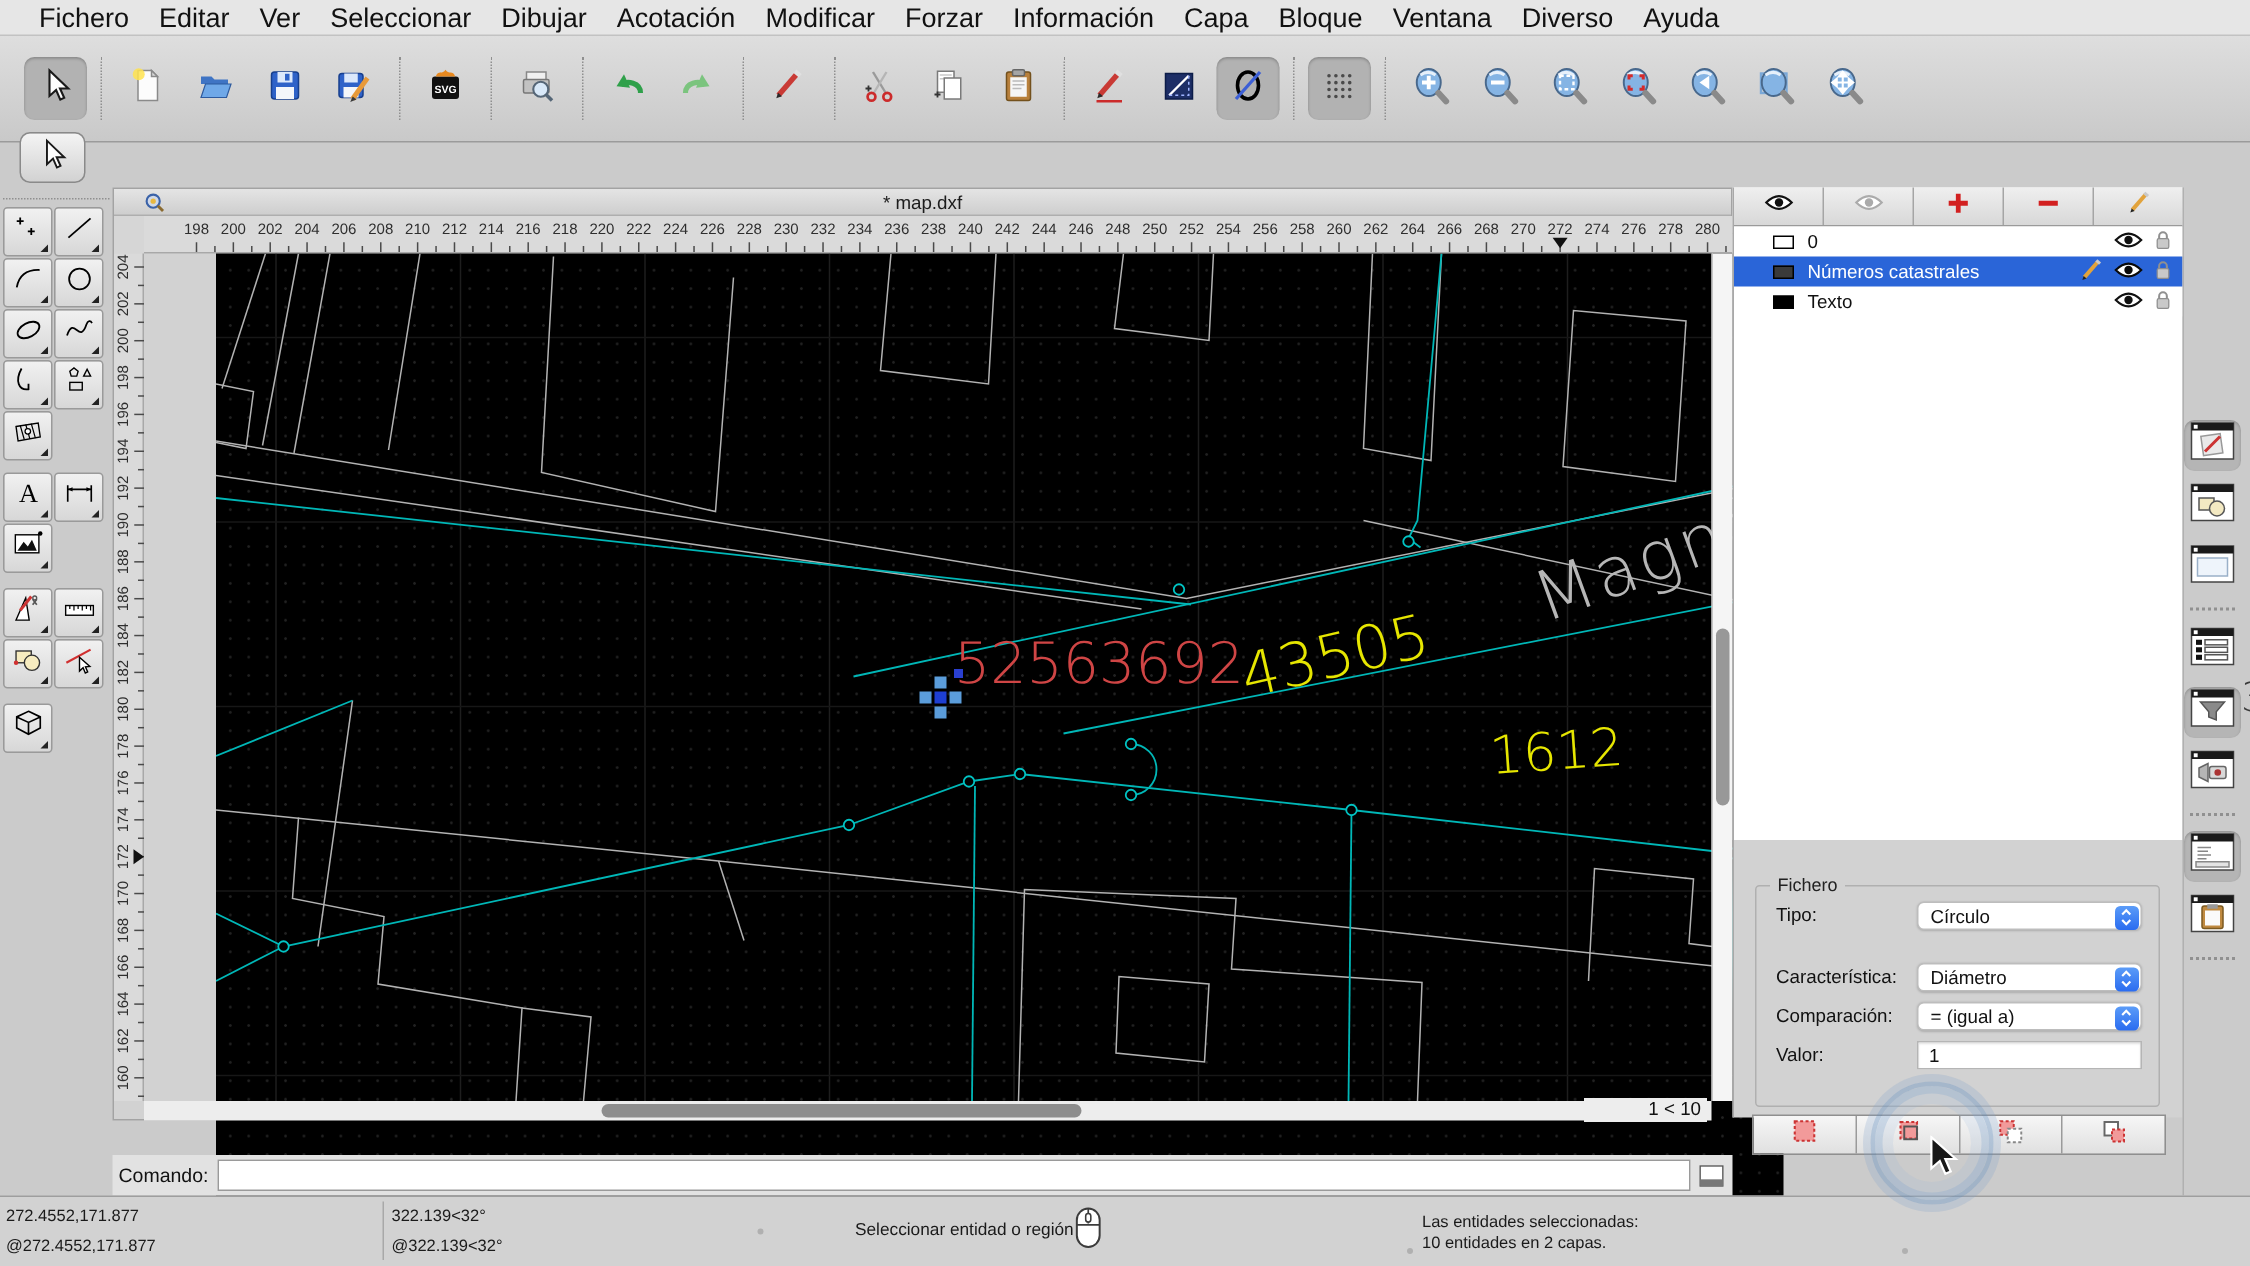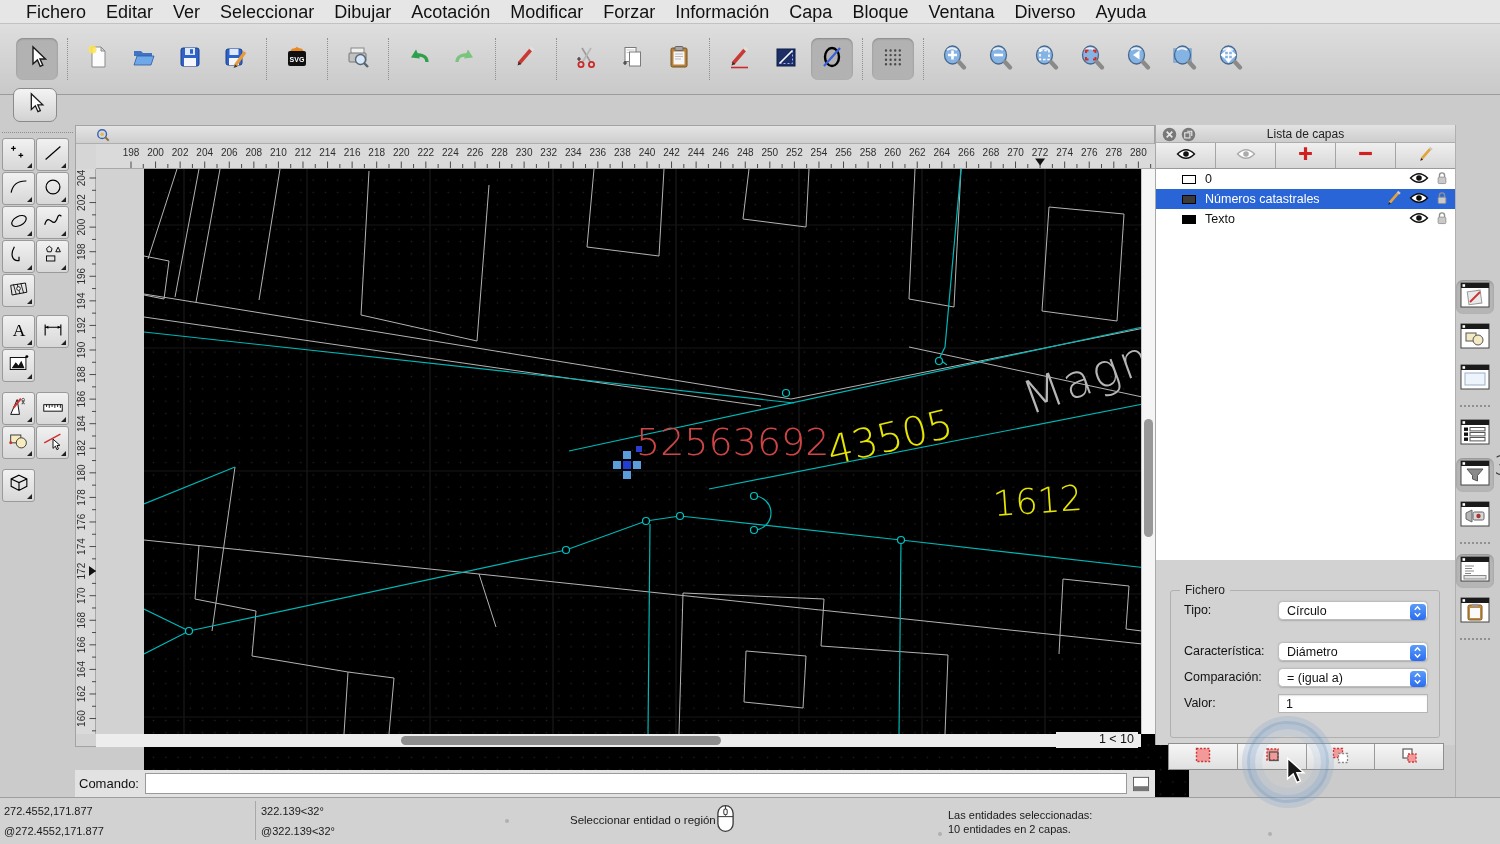--- a/index.html
+++ b/index.html
@@ -421,20 +421,21 @@
     </div>
 </div>
 
 <div id="doc-window">
   <div id="doc-title">
     <span id="doc-icon"><svg viewBox="0 0 16 16" width="14" height="14">
           <circle cx="7" cy="7" r="5" fill="#cfd8e8" stroke="#3a62a8" stroke-width="1.6"></circle>
           <line x1="10.5" y1="10.5" x2="14.5" y2="14.5" stroke="#8a6a30" stroke-width="2.2"></line>
           <circle cx="7" cy="7" r="2" fill="#e8b840"></circle>
         </svg></span>
+    <div class="ttl">* map.dxf</div>
   </div>
   <div id="ruler-corner"></div>
   <div id="hruler"><svg id="hruler-svg" width="1059" height="25">
         <text x="35" y="12" text-anchor="middle" font-size="10" fill="#2e2e2e" font-family="Liberation Sans,sans-serif">198</text>
         <text x="59.57" y="12" text-anchor="middle" font-size="10" fill="#2e2e2e" font-family="Liberation Sans,sans-serif">200</text>
         <text x="84.14" y="12" text-anchor="middle" font-size="10" fill="#2e2e2e" font-family="Liberation Sans,sans-serif">202</text>
         <text x="108.71000000000001" y="12" text-anchor="middle" font-size="10" fill="#2e2e2e" font-family="Liberation Sans,sans-serif">204</text>
         <text x="133.28" y="12" text-anchor="middle" font-size="10" fill="#2e2e2e" font-family="Liberation Sans,sans-serif">206</text>
         <text x="157.85" y="12" text-anchor="middle" font-size="10" fill="#2e2e2e" font-family="Liberation Sans,sans-serif">208</text>
         <text x="182.42000000000002" y="12" text-anchor="middle" font-size="10" fill="#2e2e2e" font-family="Liberation Sans,sans-serif">210</text>
@@ -713,32 +714,20 @@
   <div id="vscroll">
       <div id="vthumb"></div>
     </div>
   <div id="hscroll">
       <div id="hthumb"></div>
     </div>
   <div id="zoomind">1 &lt; 10</div>
 </div>
 
 <div id="layers-panel">
-  <div class="panel-header">
-    <span class="badge" style="left:6px" id="lp-close"><svg viewBox="0 0 16 16" width="15" height="15">
-          <circle cx="8" cy="8" r="7.2" fill="#787878"></circle>
-          <path d="M5 5 L11 11 M11 5 L5 11" stroke="#e8e8e8" stroke-width="1.8"></path>
-        </svg></span>
-    <span class="badge" style="left:25px" id="lp-detach"><svg viewBox="0 0 16 16" width="15" height="15">
-          <circle cx="8" cy="8" r="7.2" fill="#787878"></circle>
-          <rect x="4" y="6.2" width="5.5" height="5.5" fill="none" stroke="#e8e8e8" stroke-width="1.2"></rect>
-          <path d="M6.5 4.5 h5 v5" fill="none" stroke="#e8e8e8" stroke-width="1.2"></path>
-        </svg></span>
-    <div class="pttl">Lista de capas</div>
-  </div>
   <div id="layer-btns">
       <span class="lb">
         <span><svg viewBox="0 0 20 14" width="20" height="14">
             <path d="M1.5 7 Q10 -1.5 18.5 7 Q10 15.5 1.5 7 Z" fill="#fff" stroke="#111" stroke-width="1.4"></path>
             <circle cx="10" cy="7" r="2.8" fill="#111"></circle>
           </svg></span>
       </span>
       <span class="lb">
         <span><svg viewBox="0 0 20 14" width="20" height="14">
             <path d="M1.5 7 Q10 -1.5 18.5 7 Q10 15.5 1.5 7 Z" fill="#fff" stroke="#ababab" stroke-width="1.4"></path>

